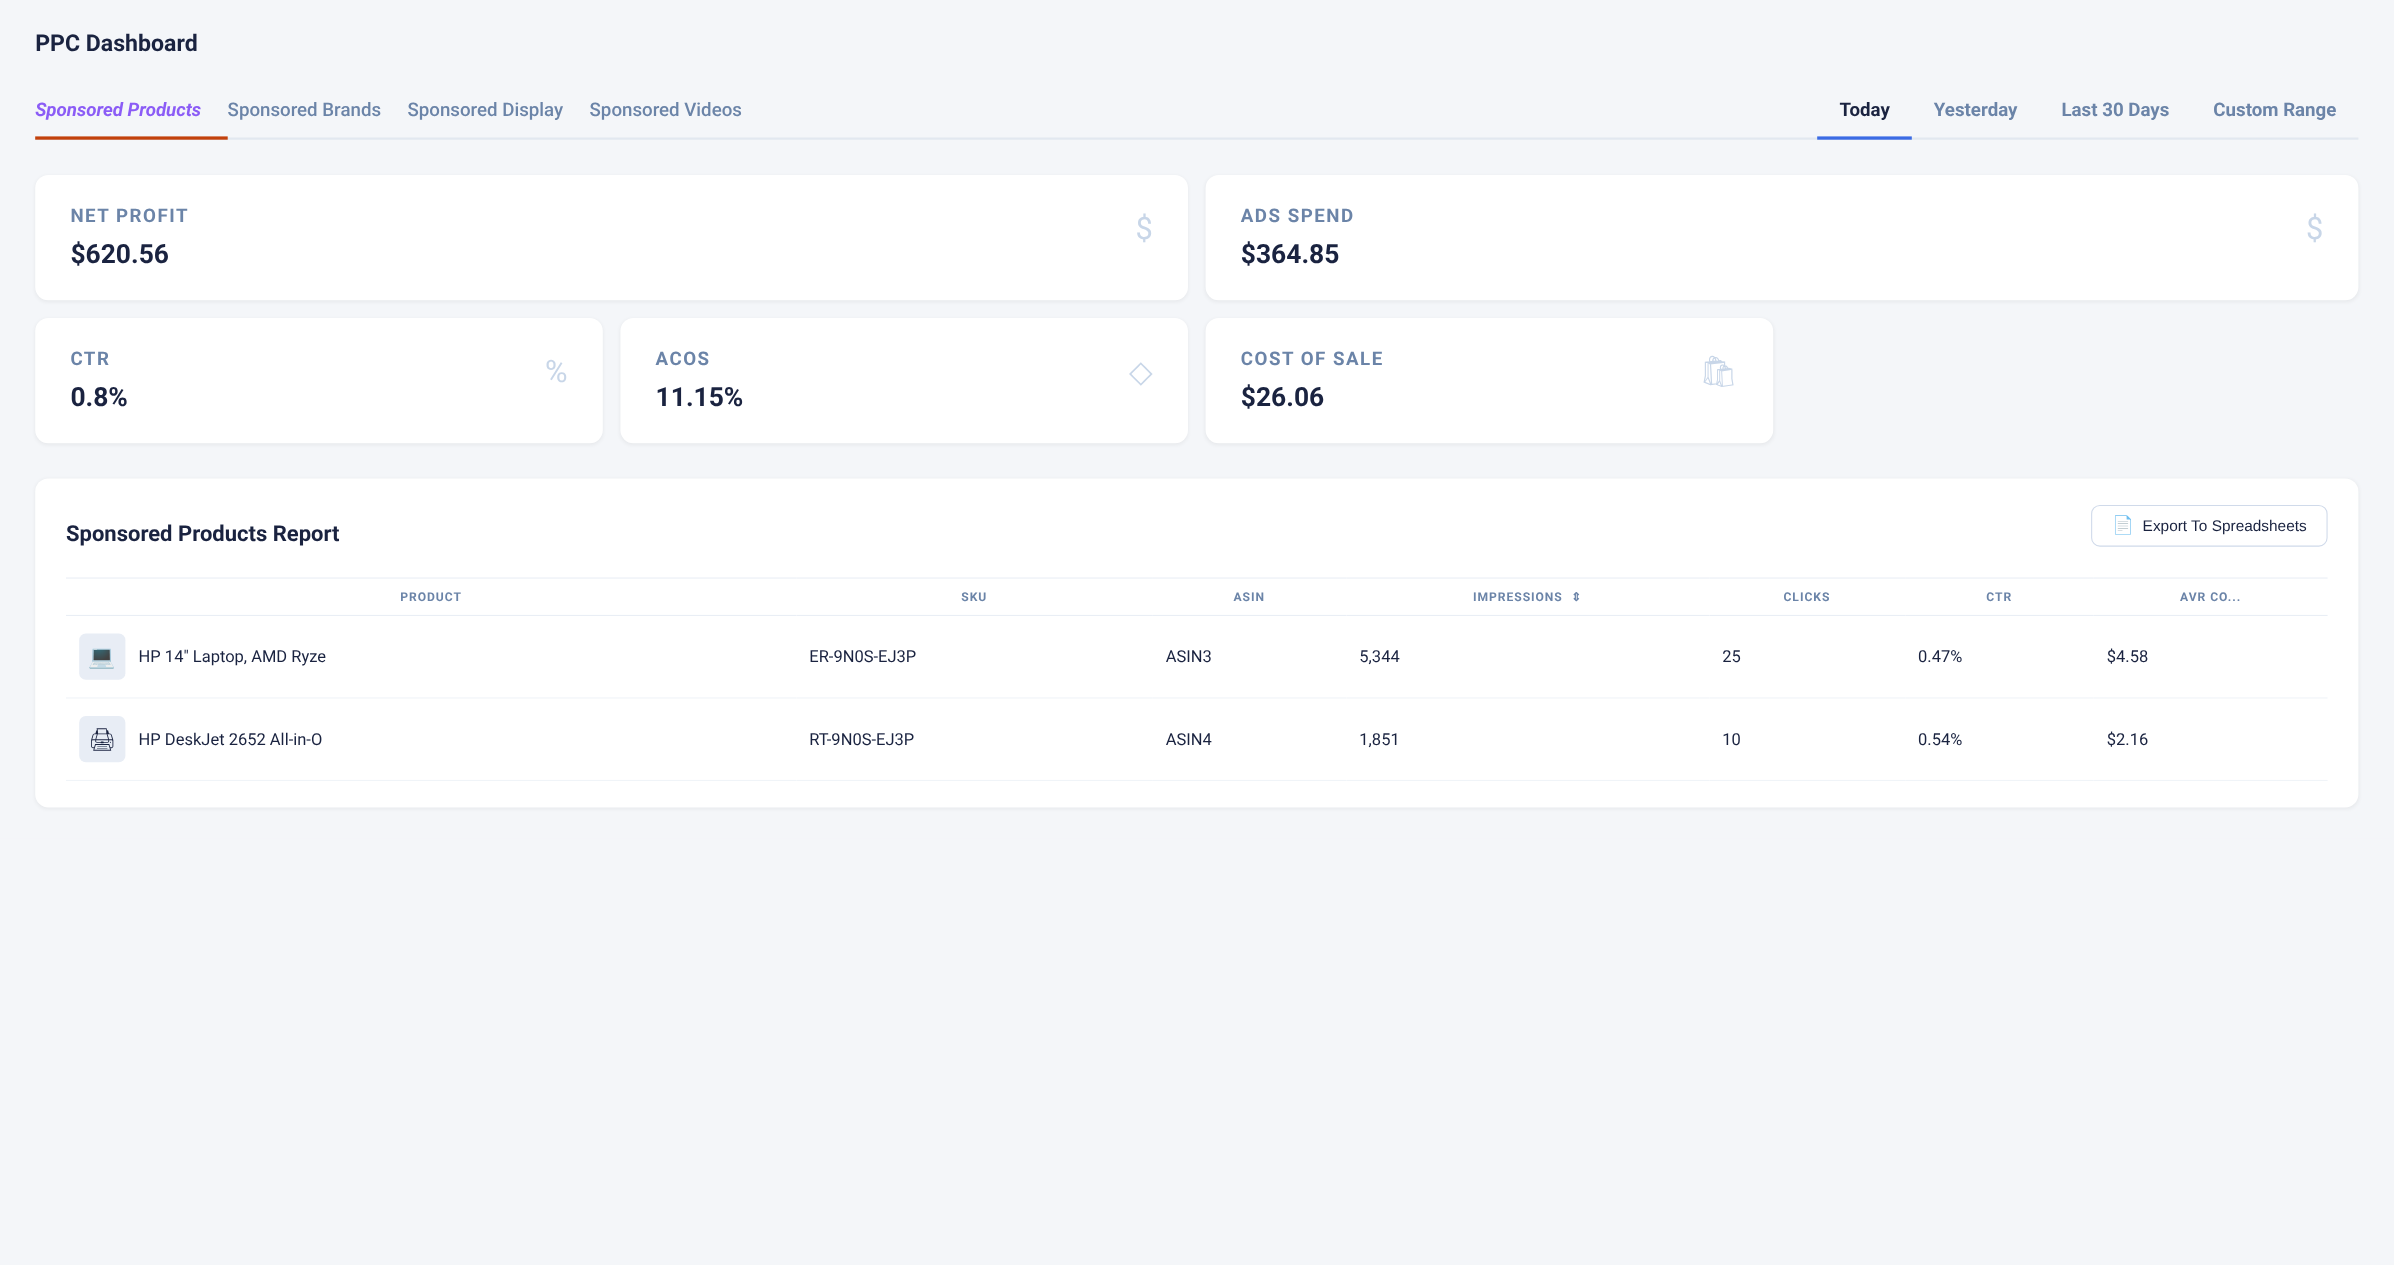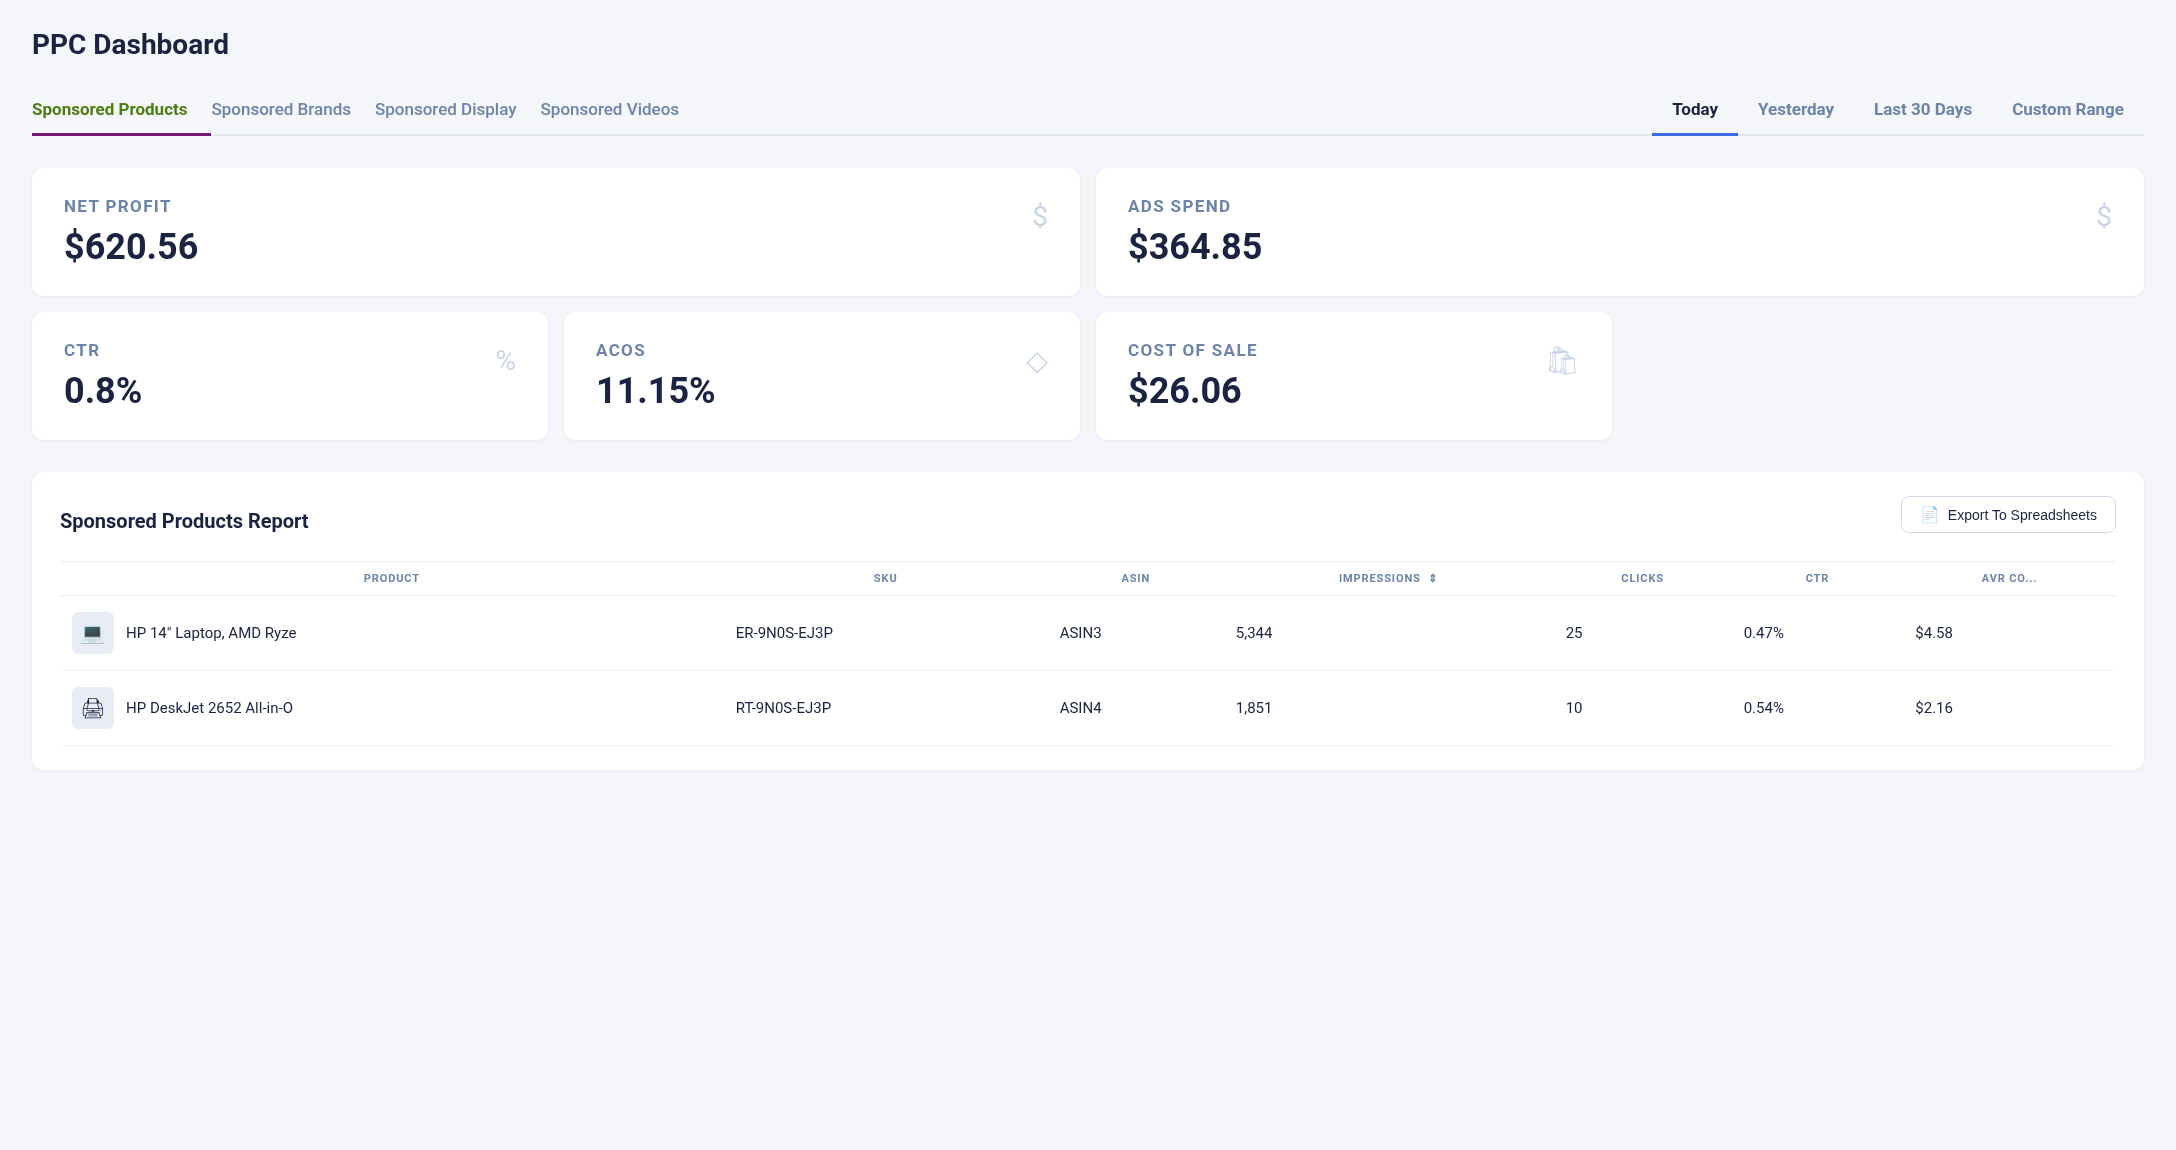--- a/index.html
+++ b/index.html
@@ -8,21 +8,21 @@
       background: #f4f6f9;
       color: #1a2340;
       min-height: 100vh;
     }
     .page-container {
       background: #f4f6f9;
       padding: 28px 32px;
       max-width: 2176px;
     }
     .page-title {
-      font-size: 28px;
+      font-size: 21px;
       font-weight: 700;
       color: #1a2340;
       margin-bottom: 24px;
     }
     
     .tabs-row {
       display: flex;
       align-items: center;
       justify-content: space-between;
       border-bottom: 2px solid #e2e8f0;
@@ -36,23 +36,24 @@
       padding: 14px 24px 14px 0;
       font-size: 17px;
       font-weight: 500;
       color: #6b84a8;
       cursor: pointer;
       border-bottom: 3px solid transparent;
       margin-bottom: -2px;
       white-space: nowrap;
     }
     .tab-item.active {
-      color: #4d7c0f;
-      font-weight: 700;
-      border-bottom: 3px solid #701a75;
+      color: #8b5cf6;
+      font-weight: 700;
+      border-bottom: 3px solid #c2410c;
+      font-style: italic;
     }
     .tabs-right {
       display: flex;
       gap: 0;
       align-items: center;
     }
     .date-tab {
       padding: 14px 20px 14px 20px;
       font-size: 17px;
       font-weight: 700;
@@ -91,21 +92,21 @@
     }
     .metric-label {
       font-size: 17px;
       font-weight: 700;
       color: #6b84a8;
       letter-spacing: 0.08em;
       text-transform: uppercase;
       margin-bottom: 10px;
     }
     .metric-value {
-      font-size: 36px;
+      font-size: 24px;
       font-weight: 700;
       color: #1a2340;
     }
     .metric-icon {
       font-size: 28px;
       color: #c8d6e8;
       margin-top: 4px;
     }
     
     .report-section {

